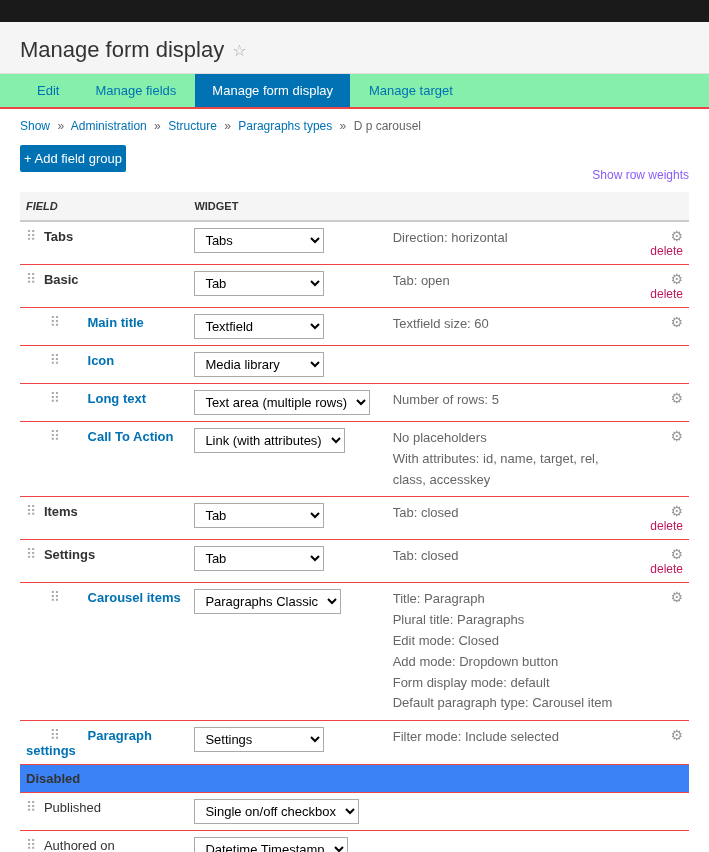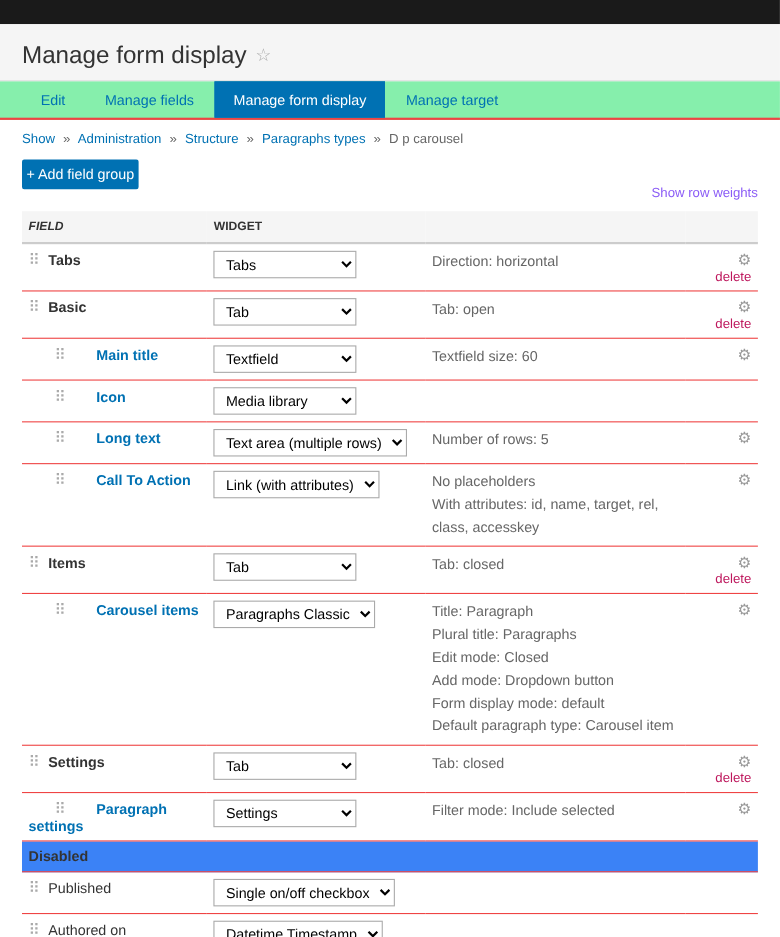--- a/index.html
+++ b/index.html
@@ -221,37 +221,20 @@
           <td class="action-cell">
             <div class="action-container">
               <span class="gear-icon">⚙</span>
               <a class="delete-link">delete</a>
             </div>
           </td>
         </tr>
 
         <tr class="table-row">
           <td>
-            <span style="display:inline-block;width:20px;"></span>
-            <span class="drag-handle">⠿</span>
-            <span class="field-name-indent">Carousel items</span>
-          </td>
-          <td>
-            <select>
-              <option>Paragraphs Classic</option>
-            </select>
-          </td>
-          <td><span class="info-text">Title: Paragraph<br>Plural title: Paragraphs<br>Edit mode: Closed<br>Add mode: Dropdown button<br>Form display mode: default<br>Default paragraph type: Carousel item</span></td>
-          <td class="action-cell">
-            <span class="gear-icon">⚙</span>
-          </td>
-        </tr>
-
-        <tr class="table-row">
-          <td>
             <span class="drag-handle">⠿</span>
             <span class="field-name">Settings</span>
           </td>
           <td>
             <select>
               <option>Tab</option>
             </select>
           </td>
           <td><span class="info-text">Tab: closed</span></td>
           <td class="action-cell">
@@ -259,20 +242,37 @@
               <span class="gear-icon">⚙</span>
               <a class="delete-link">delete</a>
             </div>
           </td>
         </tr>
 
         <tr class="table-row">
           <td>
             <span style="display:inline-block;width:20px;"></span>
             <span class="drag-handle">⠿</span>
+            <span class="field-name-indent">Carousel items</span>
+          </td>
+          <td>
+            <select>
+              <option>Paragraphs Classic</option>
+            </select>
+          </td>
+          <td><span class="info-text">Title: Paragraph<br>Plural title: Paragraphs<br>Edit mode: Closed<br>Add mode: Dropdown button<br>Form display mode: default<br>Default paragraph type: Carousel item</span></td>
+          <td class="action-cell">
+            <span class="gear-icon">⚙</span>
+          </td>
+        </tr>
+
+        <tr class="table-row">
+          <td>
+            <span style="display:inline-block;width:20px;"></span>
+            <span class="drag-handle">⠿</span>
             <span class="field-name-indent">Paragraph<br>settings</span>
           </td>
           <td>
             <select>
               <option>Settings</option>
             </select>
           </td>
           <td><span class="info-text">Filter mode: Include selected</span></td>
           <td class="action-cell">
             <span class="gear-icon">⚙</span>

